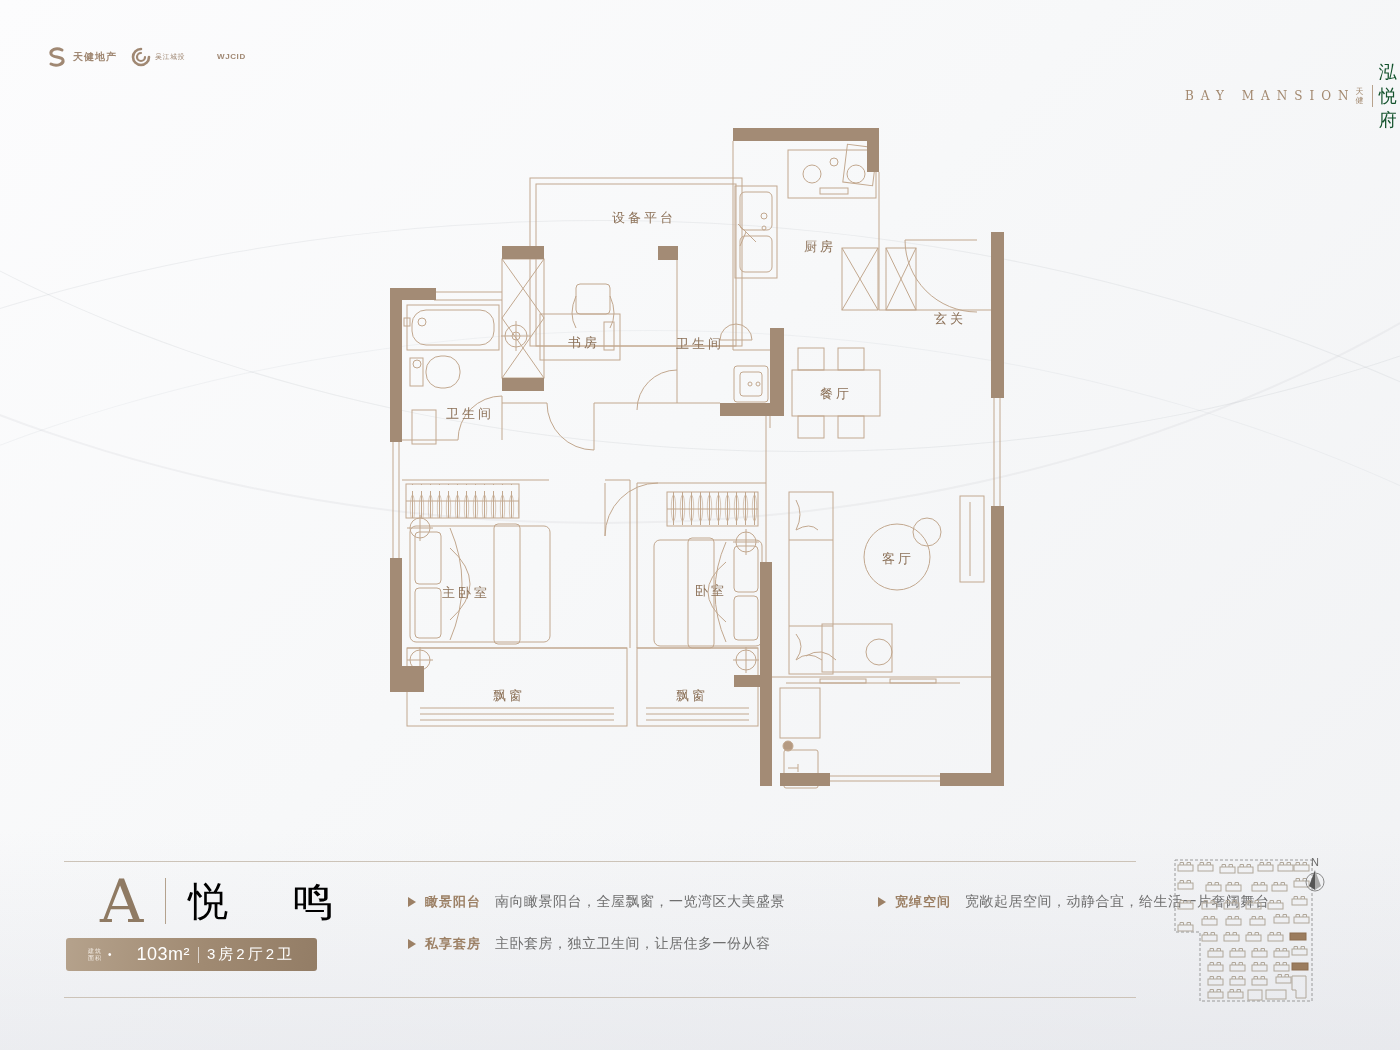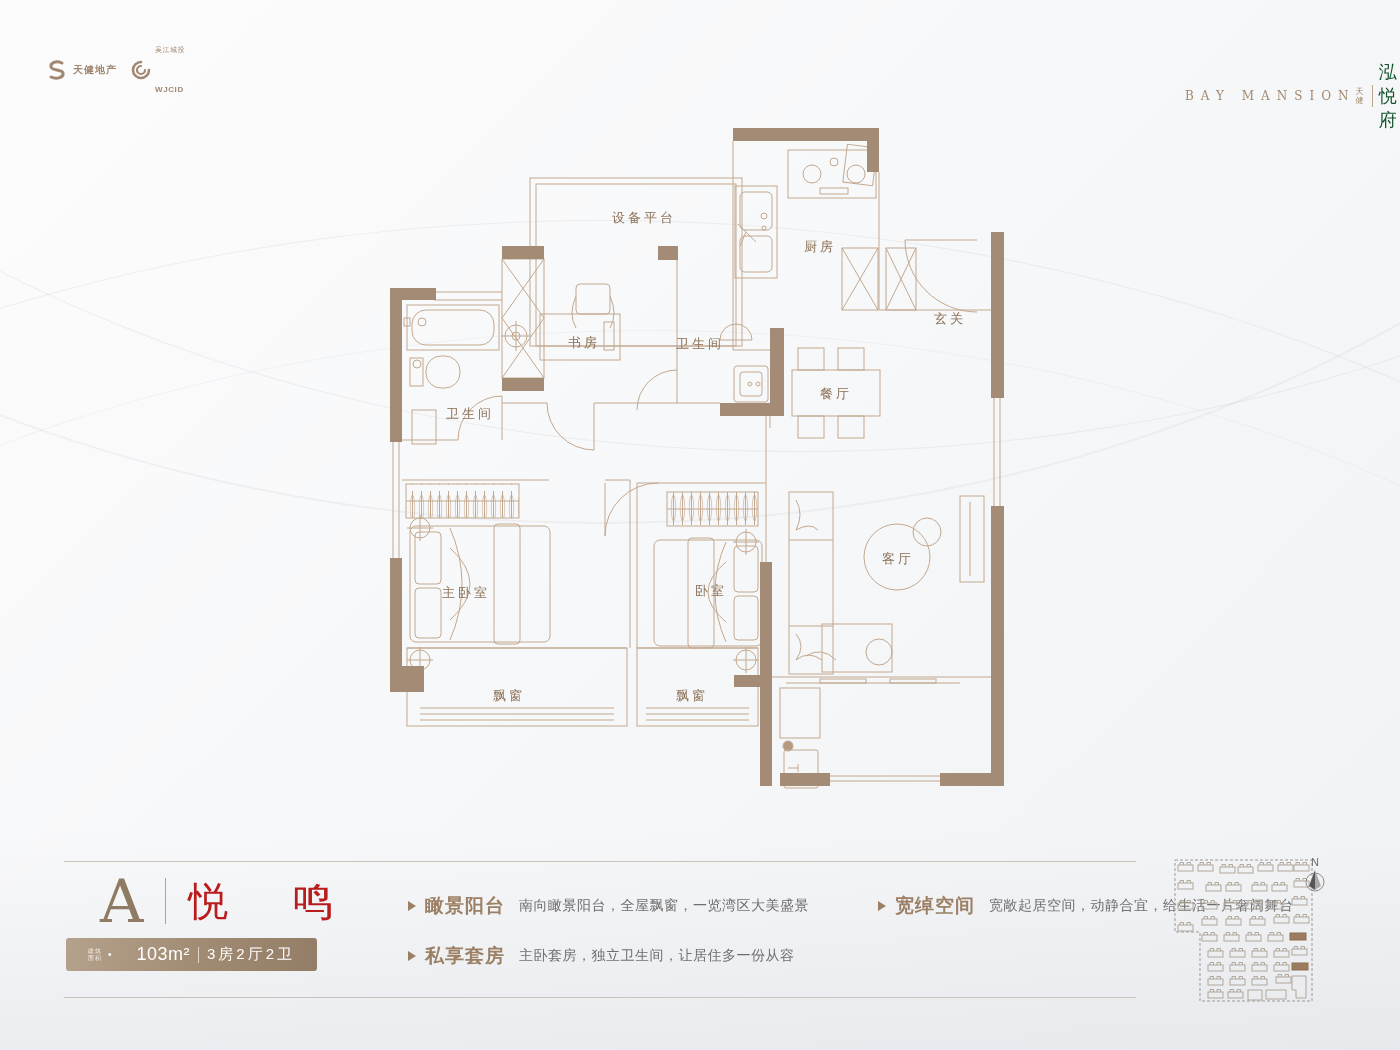--- a/index.html
+++ b/index.html
@@ -15,57 +15,57 @@
   .bg-c3{width:3000px;height:2100px;left:-900px;top:220px;border-color:rgba(160,165,175,.15);}
   .bg-c4{width:2800px;height:2000px;left:-750px;top:330px;border-color:rgba(160,165,175,.10);}
   .bg-shade{position:absolute;left:0;right:0;bottom:0;height:220px;
     background:linear-gradient(180deg,rgba(220,222,228,0) 0%,rgba(214,216,224,.35) 100%);pointer-events:none;}
 
   
   .hdr-left{position:absolute;left:46px;top:46px;display:flex;align-items:center;gap:14px;}
   .lg1{display:flex;align-items:center;gap:5px;}
   .lg1-text{font-size:10px;font-weight:bold;color:#a08873;letter-spacing:1px;}
   .lg2{display:flex;align-items:center;gap:4px;}
-  .lg2-txt{display:flex;flex-direction:column;line-height:8px;gap:32px;}
+  .lg2-txt{display:flex;flex-direction:row;line-height:8px;gap:32px;}
   .lg2-cn{font-size:7px;color:#a08873;letter-spacing:.5px;}
   .lg2-en{font-size:8px;font-weight:bold;color:#a08873;letter-spacing:.6px;}
 
   .hdr-right{position:absolute;left:1178px;top:54px;width:176px;display:flex;align-items:center;}
   .brand-en{margin-top:6px;font-family:"DejaVu Serif",serif;font-size:12px;color:#a3896f;letter-spacing:7px;white-space:nowrap;text-indent:7px;}
   .brand-row{margin-top:6px;display:flex;align-items:center;gap:7px;}
   .brand-pre{display:flex;flex-direction:column;font-size:8px;line-height:9px;color:#a3896f;letter-spacing:1px;}
   .brand-bar{width:1px;height:22px;background:#b7a28c;}
   .brand-cn{font-family:"DejaVu Serif",serif;font-size:18px;color:#14532d;letter-spacing:3px;}
 
   
   .plan{position:absolute;left:390px;top:128px;}
 
   
   .sep{position:absolute;left:64px;width:1072px;height:1px;background:#ccc3b8;}
   .sep-top{top:861px;} .sep-bot{top:997px;}
 
   .unit-block{position:absolute;left:100px;top:872px;display:flex;align-items:center;gap:22px;}
   .unit-type{font-family:"DejaVu Serif",serif;font-size:60px;color:#8f7a63;line-height:58px;}
   .unit-bar{width:1px;height:46px;background:#b4a28e;}
-  .unit-name{font-family:"DejaVu Serif",serif;font-size:40px;color:#b91c1c;letter-spacing:26px;white-space:nowrap;}
+  .unit-name{font-family:"DejaVu Serif",serif;font-size:40px;color:#000000;letter-spacing:26px;white-space:nowrap;}
 
   .area-pill{position:absolute;left:66px;top:938px;width:251px;height:33px;border-radius:3px;
     background:linear-gradient(100deg,#b5a28c 0%,#a08a72 55%,#937d66 100%);
     display:flex;align-items:center;justify-content:center;gap:8px;color:#fff;}
   .area-small{width:15px;font-size:6px;line-height:7px;color:#f2ece4;letter-spacing:1px;}
   .area-dot{font-size:10px;margin:0 -3px;}
   .area-val{font-size:18px;letter-spacing:.5px;margin-left:20px;}
   .pill-bar{width:1px;height:16px;background:rgba(255,255,255,.65);}
   .area-layout{font-size:15px;letter-spacing:3px;}
 
   .features{position:absolute;left:408px;top:893px;}
   .feat-col2{position:absolute;left:878px;top:893px;}
   .feat{display:flex;align-items:center;margin-bottom:24px;white-space:nowrap;}
   .tri{width:0;height:0;border-top:5px solid transparent;border-bottom:5px solid transparent;border-left:8px solid #9c8065;margin-right:9px;}
-  .feat-title{font-size:19px;font-weight:bold;color:#9c8065;letter-spacing:1px;margin-right:14px;}
+  .feat-title{font-size:13px;font-weight:bold;color:#9c8065;letter-spacing:1px;margin-right:14px;}
   .feat-desc{font-size:14px;color:#6f6f6f;letter-spacing:.5px;}
 
   .siteplan{position:absolute;left:1172px;top:856px;}
   .compass{position:absolute;left:1303px;top:856px;width:24px;text-align:center;}
   .compass-n{font-size:11px;color:#6d6d6d;}
 </style>
 </head>
 <body>
 
 <div class="bg-curve bg-c1"></div>

